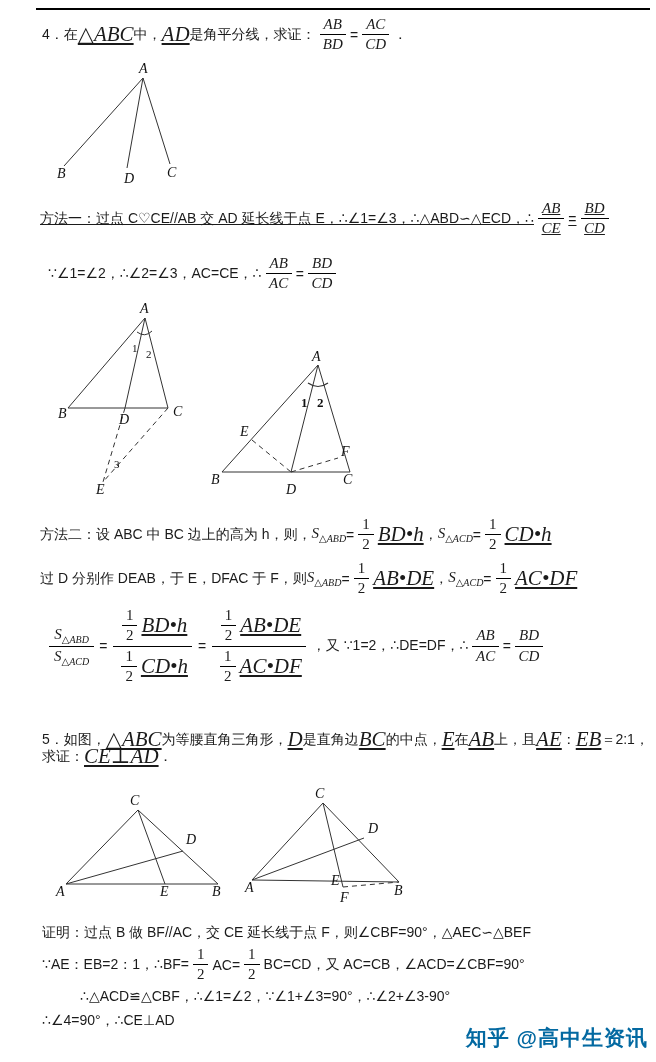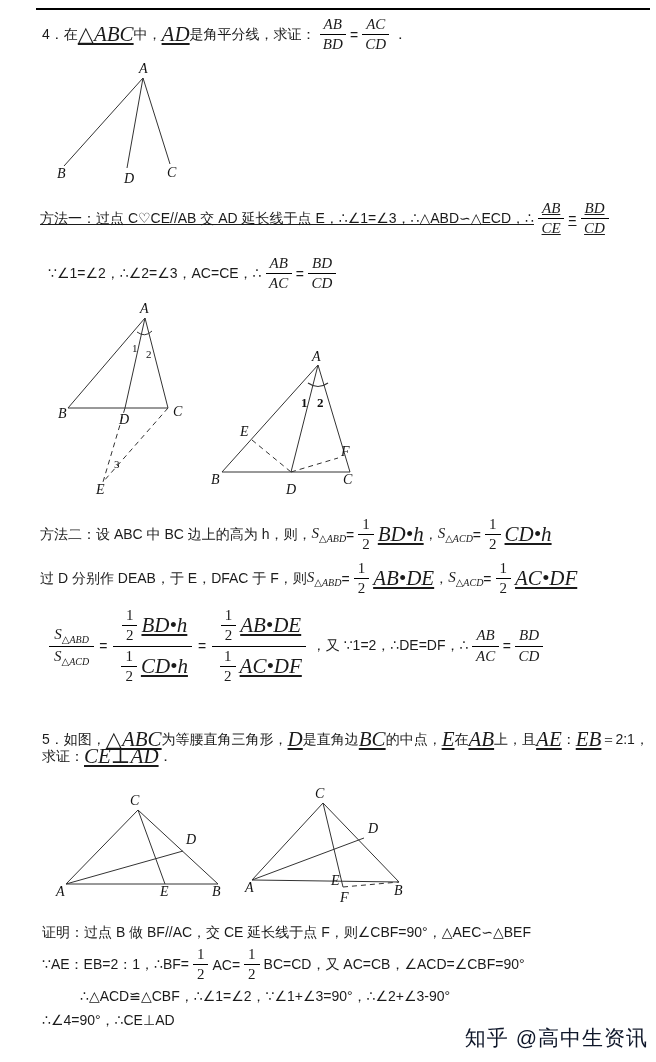--- a/index.html
+++ b/index.html
@@ -20,21 +20,21 @@
   .ssub{font-family:"Liberation Serif","DejaVu Serif",serif;font-style:italic;font-size:15px;}
   .ssub sub{font-size:10px;}
   .bfrac{display:inline-flex;flex-direction:column;align-items:center;vertical-align:middle;margin:0 5px;}
   .bfrac .bnum,.bfrac .bden{display:inline-flex;align-items:center;justify-content:center;padding:1px 5px;}
   .bfrac .bnum{border-bottom:1.3px solid #000;}
   svg{position:absolute;overflow:visible;}
   svg text{font-family:"Liberation Serif","DejaVu Serif",serif;font-style:italic;font-size:14px;fill:#111;}
   svg text.small{font-size:11px;font-style:normal;}
   svg .ln{stroke:#333;stroke-width:1;fill:none;}
   svg .dash{stroke-dasharray:5 4;}
-  .watermark{position:absolute;color:#0f172a;font-size:21px;letter-spacing:1px;}
+  .watermark{position:absolute;color:#0369a1;font-size:21px;letter-spacing:1px;font-weight:bold;}
 </style>
 </head>
 <body>
 
 <div class="rule" style="left:36px;top:8px;width:614px;height:1.5px;"></div>
 
 <div class="mline" style="left:42px;top:16px;">
     <span class="sg-t">4．在</span>
     <span class="sg-m">△ABC</span>
     <span class="sg-t"> 中，</span>

